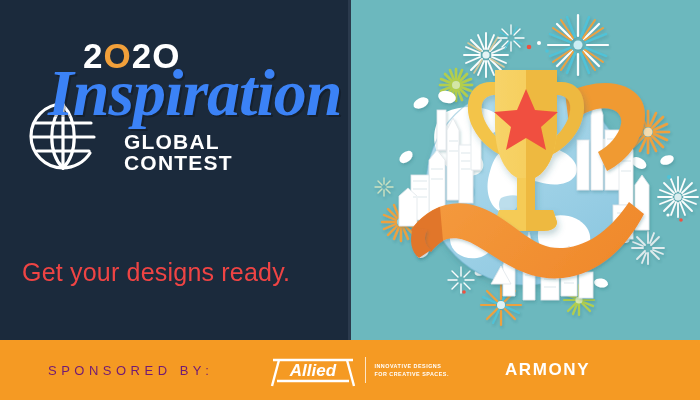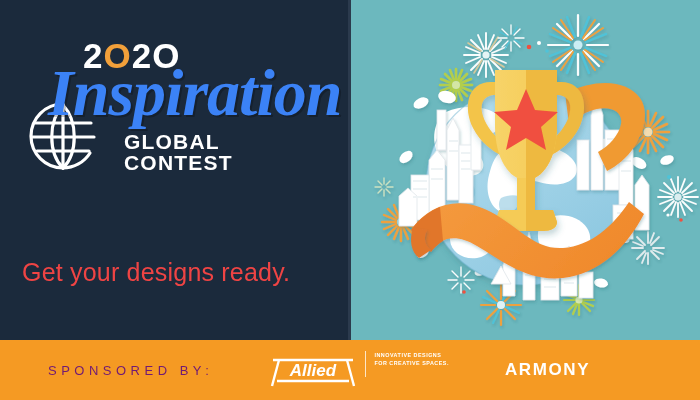--- a/index.html
+++ b/index.html
@@ -72,21 +72,21 @@
     background:#f59a23;
     display:flex;align-items:center;
   }
   .sponsored-by{
     margin-left:48px;
     font-family:"Liberation Sans", sans-serif;
     font-size:13px;color:#701a75;letter-spacing:4.5px;font-weight:normal;
     white-space:nowrap;
   }
   .logo-allied{
-    margin-left:56px;display:flex;align-items:flex-start;
+    margin-left:56px;display:flex;align-items:center;
   }
   .allied-mark{position:relative;width:88px;height:38px;}
   .allied-mark svg{display:block;}
   .allied-rule{
     width:1px;height:26px;background:rgba(255,255,255,.75);margin:0 8px;
   }
   .allied-tag{
     font-family:"Liberation Sans", sans-serif;
     font-size:5.4px;font-weight:bold;color:#ffffff;
     letter-spacing:0.5px;line-height:8px;white-space:nowrap;

